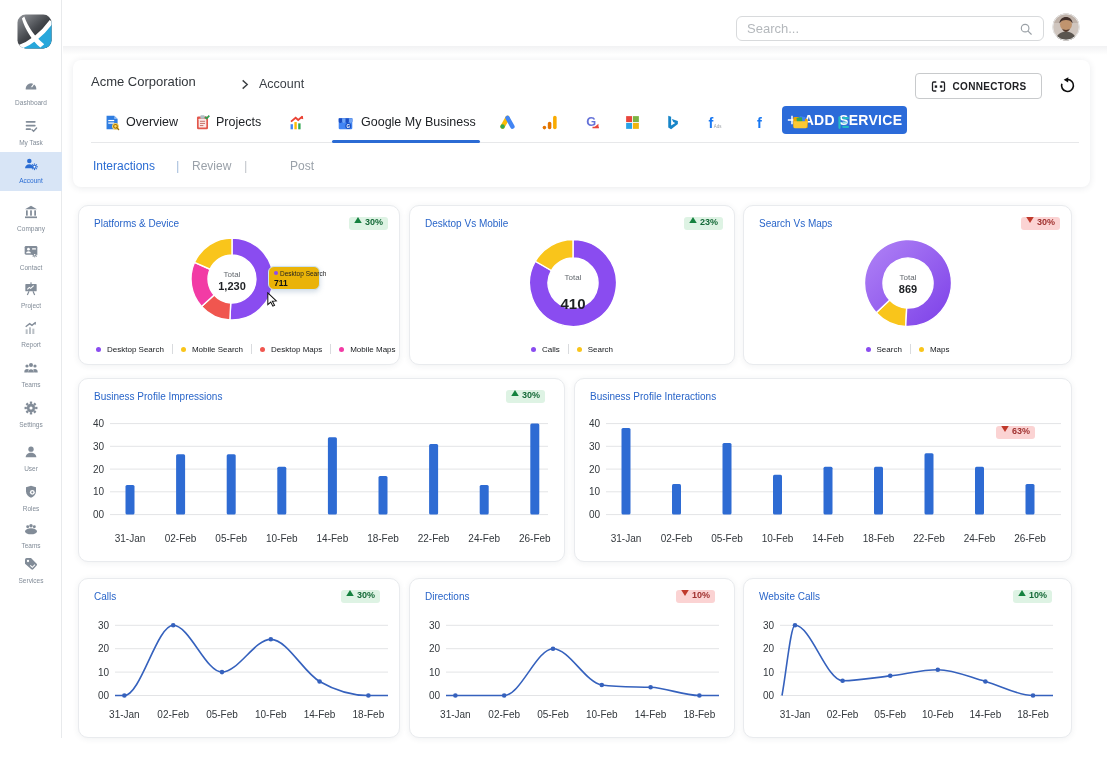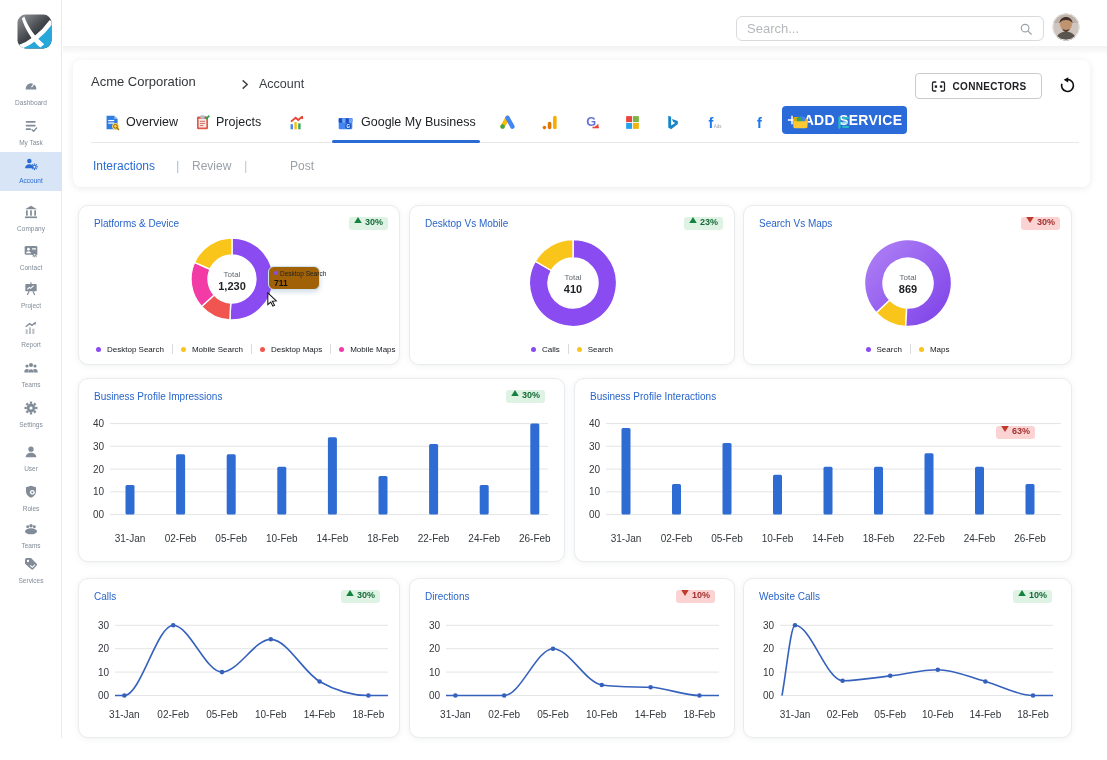--- a/index.html
+++ b/index.html
@@ -278,21 +278,21 @@
       <svg class="abs" style="left:108px;top:28px" width="90" height="90" viewBox="-45 -45 90 90">
         <path d="M0.00,-41.00 A41,41 0 1 1 -2.15,40.94 L-1.26,23.97 A24,24 0 1 0 0.00,-24.00 Z" fill="#8a4cf0" stroke="#fff" stroke-width="1.4"></path>
         <path d="M-2.15,40.94 A41,41 0 0 1 -30.47,27.43 L-17.84,16.06 A24,24 0 0 0 -1.26,23.97 Z" fill="#f0564f" stroke="#fff" stroke-width="1.4"></path>
         <path d="M-30.47,27.43 A41,41 0 0 1 -37.46,-16.68 L-21.93,-9.76 A24,24 0 0 0 -17.84,16.06 Z" fill="#f23ba5" stroke="#fff" stroke-width="1.4"></path>
         <path d="M-37.46,-16.68 A41,41 0 0 1 -0.00,-41.00 L-0.00,-24.00 A24,24 0 0 0 -21.93,-9.76 Z" fill="#f9c51b" stroke="#fff" stroke-width="1.4"></path>
       </svg>
       <div class="abs" style="left:113px;top:64px;width:80px;text-align:center;">
         <div style="font-size:8px;color:#63686e;line-height:9px;">Total</div>
         <div style="font-size:11px;font-weight:bold;color:#1e2124;line-height:13px;margin-top:1px;">1,230</div>
       </div>
-      <div class="abs" style="left:189px;top:60px;width:52px;height:24px;background:#a16207;border:1px solid #cde3f1;border-radius:6px;box-shadow:0 2px 5px rgba(80,120,160,.25);padding:3px 5px;">
+      <div class="abs" style="left:189px;top:60px;width:52px;height:24px;background:#eab308;border:1px solid #cde3f1;border-radius:6px;box-shadow:0 2px 5px rgba(80,120,160,.25);padding:3px 5px;">
         <div style="font-size:6.5px;color:#222;white-space:nowrap;"><span style="display:inline-block;width:4px;height:4px;border-radius:2px;background:#8a4cf0;vertical-align:1px;margin-right:2px;"></span>Desktop Search</div>
         <div style="font-size:8.5px;font-weight:bold;color:#111;margin-top:1px;">711</div>
       </div>
       <svg class="abs" style="left:186px;top:86px" width="15" height="15" viewBox="0 0 16 16">
         <path d="M3,1l9,8.5-4.2,0.4 2.4,4.2-1.8,1-2.3-4.3L3,13.5Z" fill="#fff" stroke="#111" stroke-width="1.1"></path>
       </svg>
       <div class="legend" style="justify-content:flex-start;padding-left:17px;">
         <span class="ldot" style="background:#8a4cf0"></span>
         <span class="ltext">Desktop Search</span>
         <div class="lsep"></div>
@@ -310,21 +310,21 @@
       <div class="ctitle">Desktop Vs Mobile</div>
       <div class="badge" style="right:11px;background:#def3e4;color:#156a38;"><svg width="8" height="6" viewBox="0 0 10 8" style="margin-right:3px">
           <path d="M5,0L10,8H0Z" fill="#14813e"></path>
         </svg>23%</div>
       <svg class="abs" style="left:116px;top:30px" width="94" height="94" viewBox="-47 -47 94 94">
         <path d="M0.00,-43.50 A43.5,43.5 0 1 1 -37.67,-21.75 L-21.65,-12.50 A25,25 0 1 0 0.00,-25.00 Z" fill="#8a4cf0" stroke="#fff" stroke-width="1.4"></path>
         <path d="M-37.67,-21.75 A43.5,43.5 0 0 1 -0.00,-43.50 L-0.00,-25.00 A25,25 0 0 0 -21.65,-12.50 Z" fill="#f9c51b" stroke="#fff" stroke-width="1.4"></path>
       </svg>
       <div class="abs" style="left:123px;top:67px;width:80px;text-align:center;">
         <div style="font-size:8px;color:#63686e;line-height:9px;">Total</div>
-        <div style="font-size:11px;font-weight:bold;color:#1e2124;line-height:13px;margin-top:1px;">410</div>
+        <div style="font-size:15px;font-weight:bold;color:#1e2124;line-height:13px;margin-top:15px;">410</div>
       </div>
       <div class="legend" style="justify-content:center;padding-left:0px;">
         <span class="ldot" style="background:#8a4cf0"></span>
         <span class="ltext">Calls</span>
         <div class="lsep"></div>
         <span class="ldot" style="background:#f9c51b"></span>
         <span class="ltext">Search</span>
       </div>
     </div>
     <div class="card" style="left:743px;top:205px;width:329px;height:160px;">

